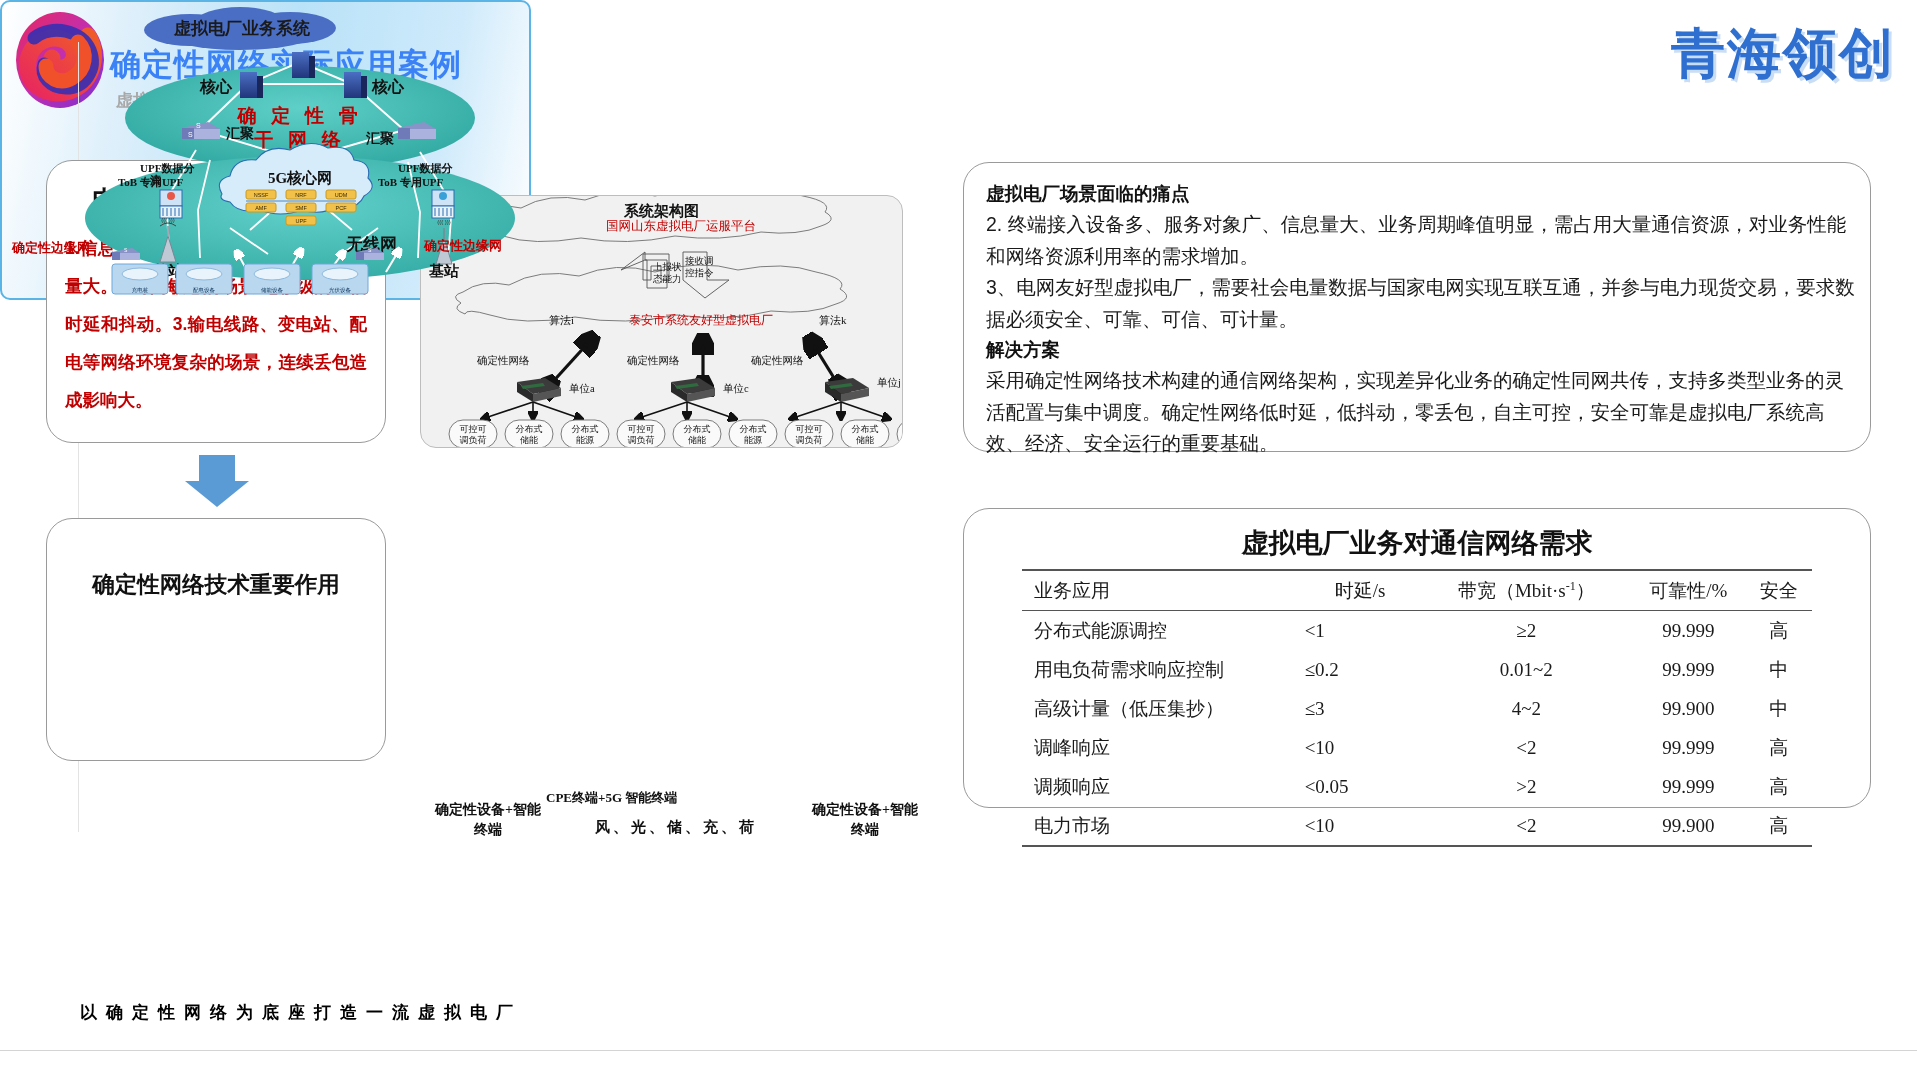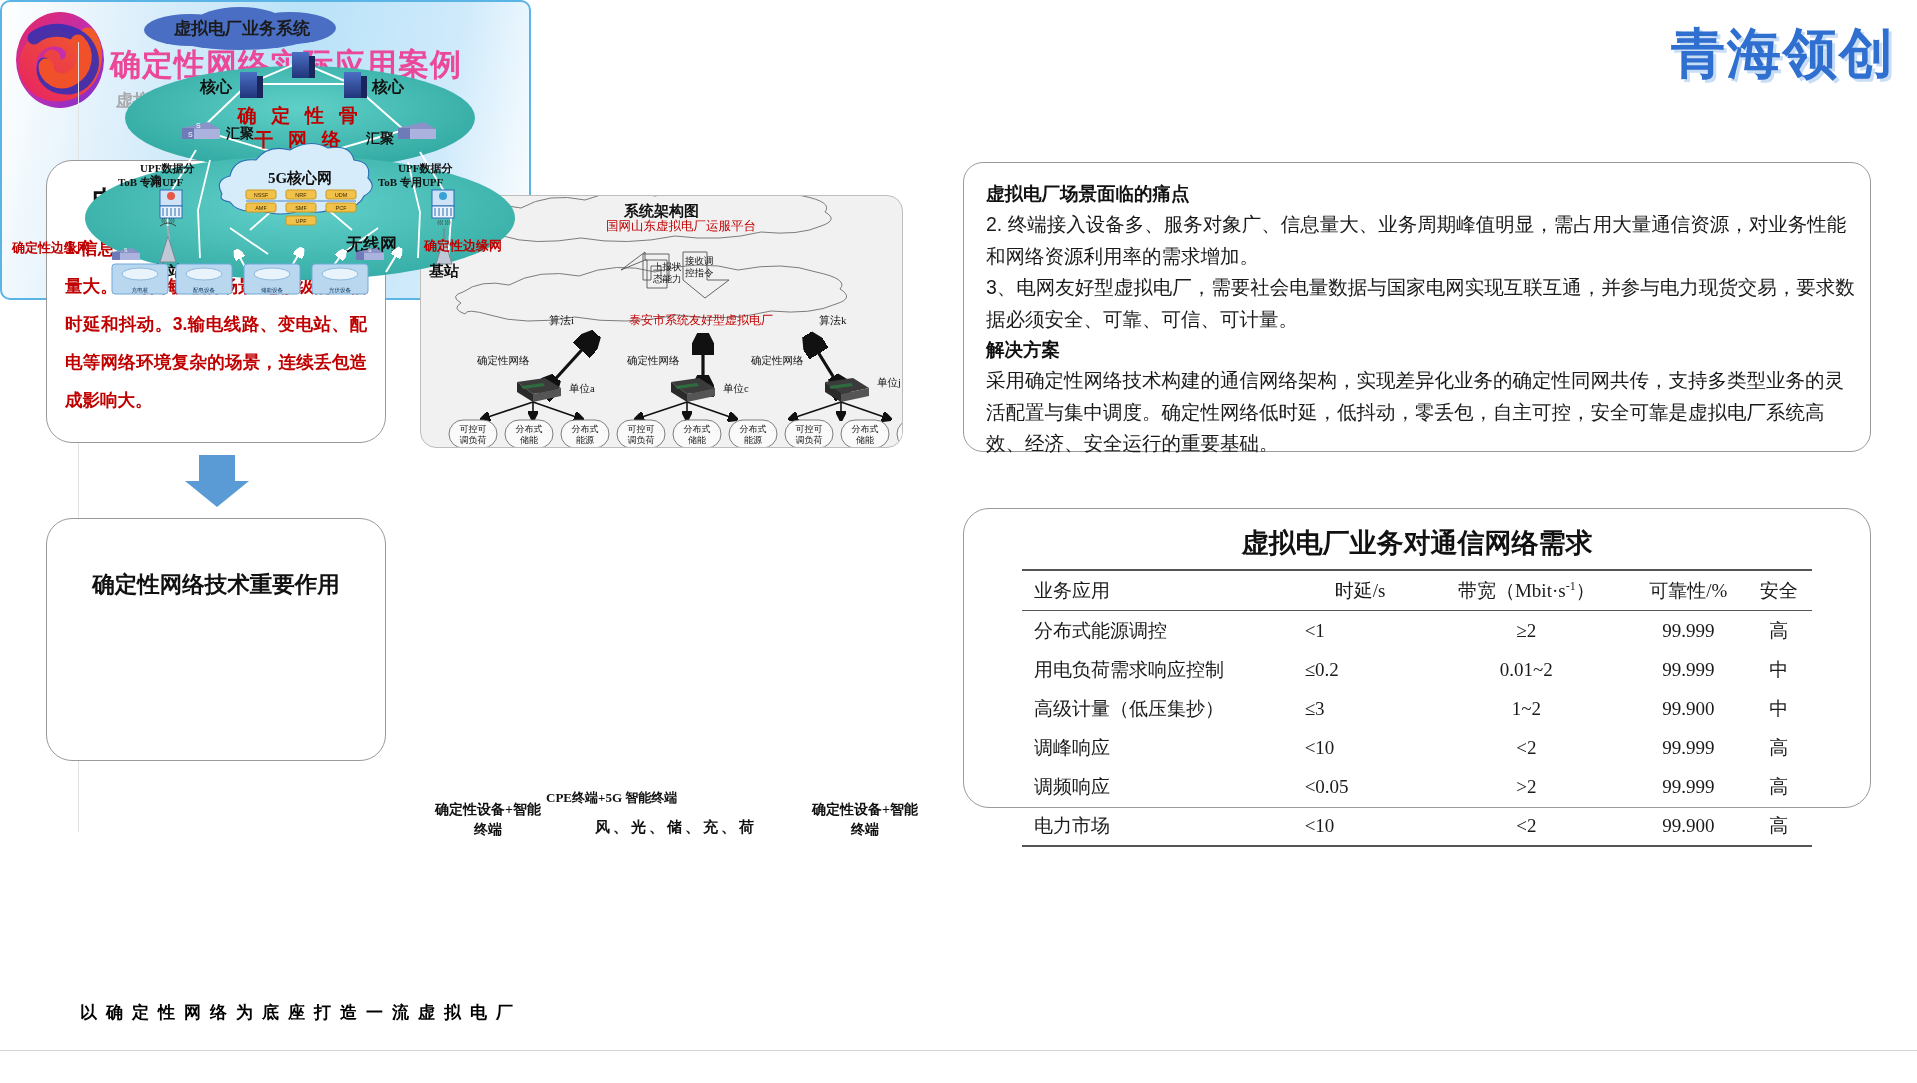--- a/index.html
+++ b/index.html
@@ -9,21 +9,21 @@
     font-family: "Liberation Sans", "DejaVu Sans", sans-serif;
     position: relative;
     overflow: hidden;
   }
 
   
   .header { position: absolute; left: 0; top: 0; width: 1917px; height: 130px; }
   .logo-mark { position: absolute; left: 8px; top: 8px; width: 104px; height: 104px; }
   .header-title {
     position: absolute; left: 110px; top: 44px;
-    font-size: 31px; font-weight: bold; color: #ec4899; letter-spacing: 1px;
+    font-size: 31px; font-weight: bold; color: #3b82f6; letter-spacing: 1px;
   }
   .header-sub {
     position: absolute; left: 116px; top: 89px;
     font-size: 17px; font-weight: bold; color: #a8a8a8;
   }
   .brand-logo {
     position: absolute; right: 22px; top: 18px;
     font-size: 54px; font-weight: bold; color: #2f6fd0;
     letter-spacing: 2px;
     text-shadow: 3px 3px 0 #c9ddf5;
@@ -73,21 +73,21 @@
     background: #f1f1f1; border: 1px solid #bdbdbd; border-radius: 16px;
     overflow: hidden;
   }
   .arch-title {
     position: absolute; left: 0; right: 0; top: 6px; text-align: center;
     font-size: 15px; font-weight: bold; color: #111;
   }
   .arch-svg { position: absolute; left: 0; top: 0; }
 
   
-  #card-pain { left: 963px; top: 162px; width: 908px; height: 290px; padding: 16px 14px 10px 22px; border-radius: 20px; }
+  #card-pain { left: 963px; top: 162px; width: 908px; height: 290px; padding: 16px 14px 10px 22px; }
   .pain-h { font-size: 18.5px; font-weight: bold; color: #111; line-height: 30px; }
   .pain-p { font-size: 19.5px; color: #1a1a1a; line-height: 31.5px; }
 
   
   #card-net {
     left: 409px; top: 508px; width: 531px; height: 300px;
     border: 2px solid #5ab4e5; border-radius: 10px; overflow: hidden;
     background: linear-gradient(100deg,#ffffff 0%, #dff0fb 22%, #b9e2f8 52%, #cfeafb 80%, #ffffff 100%);
   }
   .net-svg { position: absolute; left: 0; top: 0; }
@@ -530,21 +530,21 @@
       <tr>
           <td class="c0">用电负荷需求响应控制</td>
           <td class="c1">≤0.2</td>
           <td class="c2">0.01~2</td>
           <td class="c3">99.999</td>
           <td class="c4">中</td>
         </tr>
       <tr>
           <td class="c0">高级计量（低压集抄）</td>
           <td class="c1">≤3</td>
-          <td class="c2">1~2</td>
+          <td class="c2">4~2</td>
           <td class="c3">99.900</td>
           <td class="c4">中</td>
         </tr>
       <tr>
           <td class="c0">调峰响应</td>
           <td class="c1">&lt;10</td>
           <td class="c2">&lt;2</td>
           <td class="c3">99.999</td>
           <td class="c4">高</td>
         </tr>

